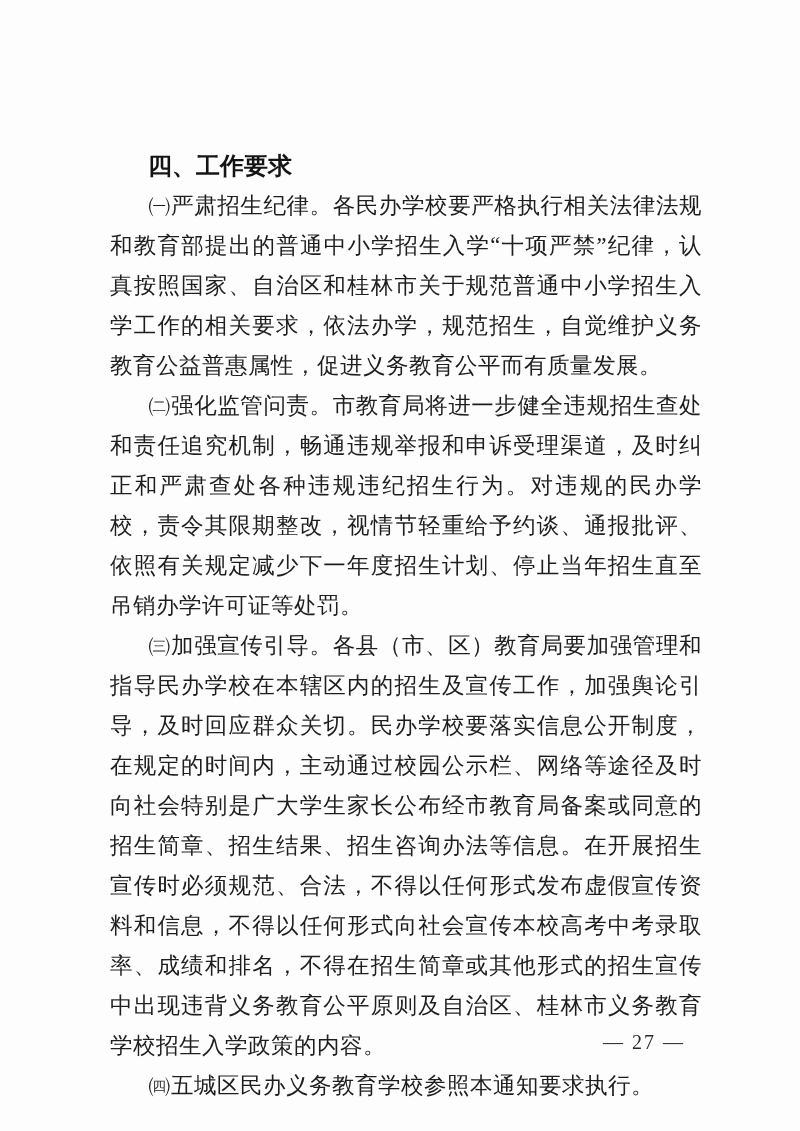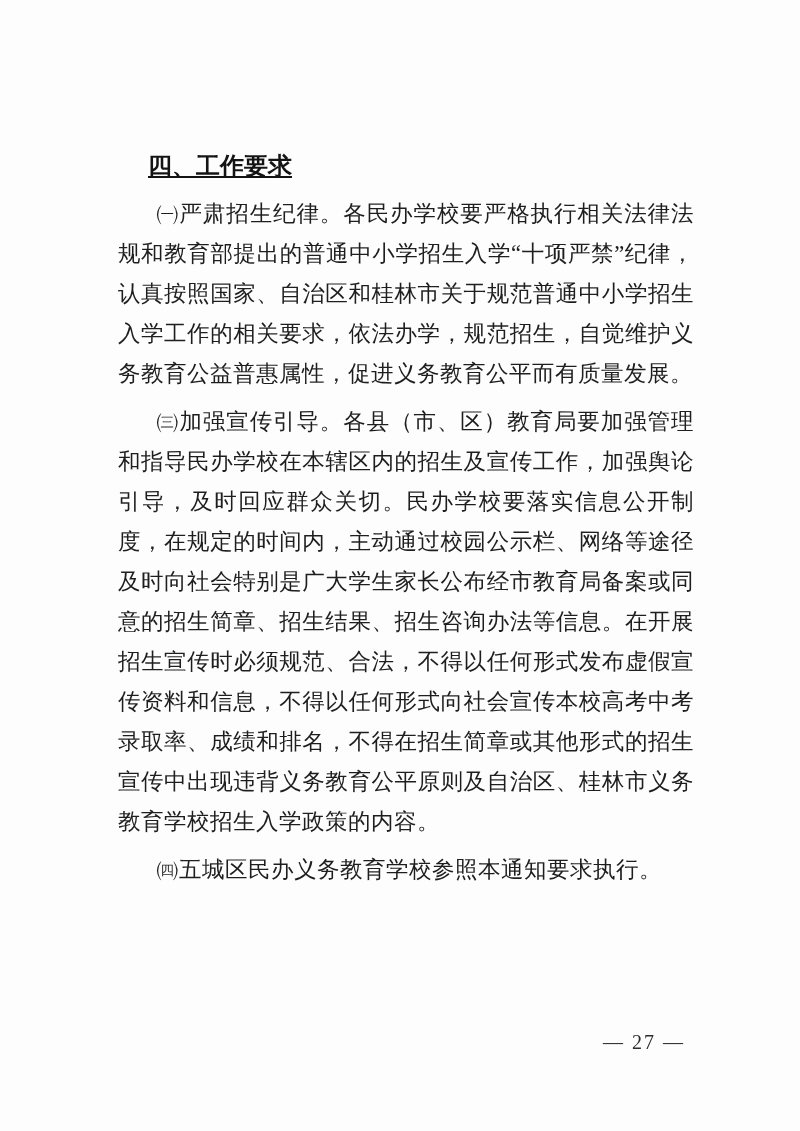--- a/index.html
+++ b/index.html
@@ -23,24 +23,23 @@
   }
   .section-heading {
     margin: 0;
     padding-left: 38px;
     font-family: "Liberation Sans", "DejaVu Sans", sans-serif;
     font-weight: bold;
     font-size: 24px;
     line-height: 40px;
     color: #141414;
     white-space: nowrap;
-    text-decoration: underline;
   }
   .para {
-    margin: 8px;
+    margin: 0;
     font-family: "Liberation Serif", "DejaVu Serif", serif;
     font-size: 22.5px;
     line-height: 40px;
     text-align: justify;
     text-indent: 38px;
     color: #1e1e1e;
     letter-spacing: 0.5px;
   }
   .page-number {
     position: absolute;
@@ -54,17 +53,18 @@
     white-space: nowrap;
   }
 </style>
 </head>
 <body>
 
 <div class="page">
   <div class="content">
     <h2 class="section-heading">四、工作要求</h2>
     <p class="para">㈠严肃招生纪律。各民办学校要严格执行相关法律法规和教育部提出的普通中小学招生入学“十项严禁”纪律，认真按照国家、自治区和桂林市关于规范普通中小学招生入学工作的相关要求，依法办学，规范招生，自觉维护义务教育公益普惠属性，促进义务教育公平而有质量发展。</p>
+    <p class="para">㈡强化监管问责。市教育局将进一步健全违规招生查处和责任追究机制，畅通违规举报和申诉受理渠道，及时纠正和严肃查处各种违规违纪招生行为。对违规的民办学校，责令其限期整改，视情节轻重给予约谈、通报批评、依照有关规定减少下一年度招生计划、停止当年招生直至吊销办学许可证等处罚。</p>
     <p class="para">㈢加强宣传引导。各县（市、区）教育局要加强管理和指导民办学校在本辖区内的招生及宣传工作，加强舆论引导，及时回应群众关切。民办学校要落实信息公开制度，在规定的时间内，主动通过校园公示栏、网络等途径及时向社会特别是广大学生家长公布经市教育局备案或同意的招生简章、招生结果、招生咨询办法等信息。在开展招生宣传时必须规范、合法，不得以任何形式发布虚假宣传资料和信息，不得以任何形式向社会宣传本校高考中考录取率、成绩和排名，不得在招生简章或其他形式的招生宣传中出现违背义务教育公平原则及自治区、桂林市义务教育学校招生入学政策的内容。</p>
     <p class="para">㈣五城区民办义务教育学校参照本通知要求执行。</p>
   </div>
   <div class="page-number">— 27 —</div>
 </div>
 
 </body></html>

